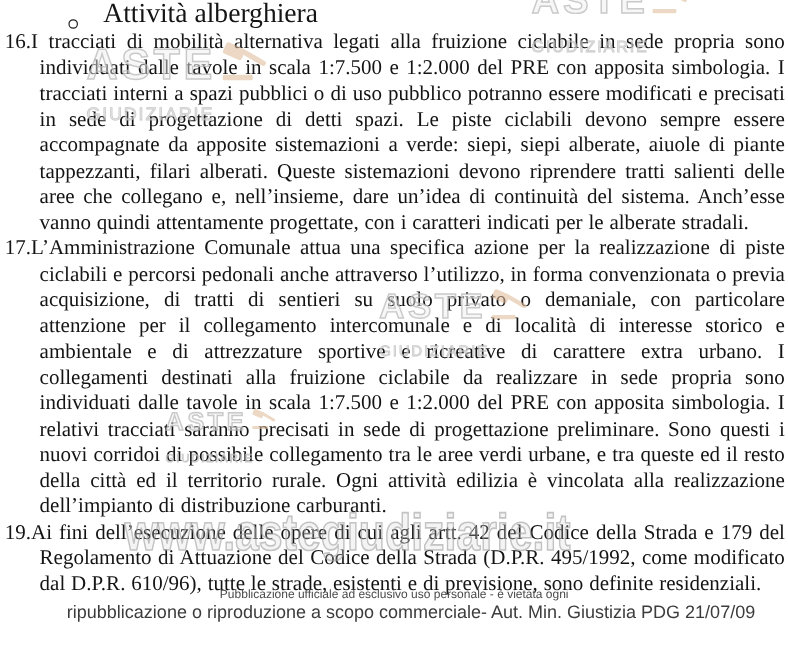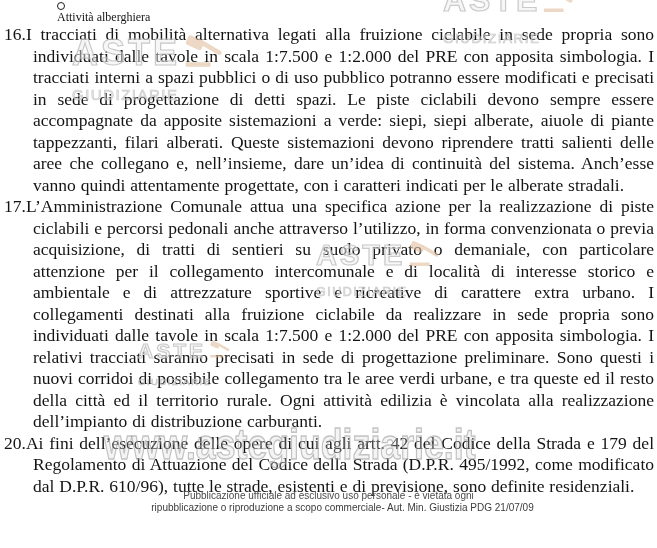--- a/index.html
+++ b/index.html
@@ -12,24 +12,23 @@
     overflow:hidden;
   }
   .page { position:absolute; inset:0; overflow:hidden; }
 
   
   .content {
     position:absolute; left:4px; top:2px; width:650px;
     z-index:1;
   }
   .bullet-line {
-    display:flex; align-items:flex-start;
+    display:flex; align-items:flex-end;
     padding-left:53px; height:22px;
-    font-size:12px;
-    flex-direction:column;
+    font-size:23px;
   }
   .bullet-circle {
     width:6px; height:6px;
     border:1.4px solid #1f1f1f;
     border-radius:50%;
     margin-right:21px;
     flex:0 0 auto;
   }
   .para {
     text-align:justify;
@@ -100,21 +99,21 @@
   }
 
   
   .footer-note {
     position:absolute; left:0; right:0;
     text-align:center;
     font-family:"Liberation Sans", sans-serif;
     z-index:6; pointer-events:none;
   }
   .footer-line1 { top:490px; font-size:10px; color:#4a4a4a; }
-  .footer-line2 { top:502px; font-size:10px; color:#3c3c3c;padding-left:28px; }
+  .footer-line2 { top:502px; font-size:15px; color:#3c3c3c;padding-left:28px; }
 </style>
 </head>
 <body>
 
 <div class="page">
 
   <div class="content">
 
     <div class="bullet-line">
       <span class="bullet-circle"></span>
@@ -123,21 +122,21 @@
 
     <div class="para">
       <span class="para-number">16.</span><span>I tracciati di mobilità alternativa legati alla fruizione ciclabile in sede propria sono individuati dalle tavole in scala 1:7.500 e 1:2.000 del PRE con apposita simbologia. I tracciati interni a spazi pubblici o di uso pubblico potranno essere modificati e precisati in sede di progettazione di detti spazi. Le piste ciclabili devono sempre essere accompagnate da apposite sistemazioni a verde: siepi, siepi alberate, aiuole di piante tappezzanti, filari alberati. Queste sistemazioni devono riprendere tratti salienti delle aree che collegano e, nell’insieme, dare un’idea di continuità del sistema. Anch’esse vanno quindi attentamente progettate, con i caratteri indicati per le alberate stradali.</span>
     </div>
 
     <div class="para">
       <span class="para-number">17.</span><span>L’Amministrazione Comunale attua una specifica azione per la realizzazione di piste ciclabili e percorsi pedonali anche attraverso l’utilizzo, in forma convenzionata o previa acquisizione, di tratti di sentieri su suolo privato o demaniale, con particolare attenzione per il collegamento intercomunale e di località di interesse storico e ambientale e di attrezzature sportive e ricreative di carattere extra urbano. I collegamenti destinati alla fruizione ciclabile da realizzare in sede propria sono individuati dalle tavole in scala 1:7.500 e 1:2.000 del PRE con apposita simbologia. I relativi tracciati saranno precisati in sede di progettazione preliminare. Sono questi i nuovi corridoi di possibile collegamento tra le aree verdi urbane, e tra queste ed il resto della città ed il territorio rurale. Ogni attività edilizia è vincolata alla realizzazione dell’impianto di distribuzione carburanti.</span>
     </div>
 
     <div class="para">
-      <span class="para-number">20.</span><span>Ai fini dell’esecuzione delle opere di cui agli artt. 42 del Codice della Strada e 179 del Regolamento di Attuazione del Codice della Strada (D.P.R. 495/1992, come modificato dal D.P.R. 610/96), tutte le strade, esistenti e di previsione, sono definite residenziali.</span>
+      <span class="para-number">19.</span><span>Ai fini dell’esecuzione delle opere di cui agli artt. 42 del Codice della Strada e 179 del Regolamento di Attuazione del Codice della Strada (D.P.R. 495/1992, come modificato dal D.P.R. 610/96), tutte le strade, esistenti e di previsione, sono definite residenziali.</span>
     </div>
   </div>
 
   <div class="wm-logo wm1">
     <div class="wm-top">
       <span class="wm-aste">ASTE</span>
       <span class="wm-gavel">
         <svg viewBox="0 0 40 30" xmlns="http://www.w3.org/2000/svg">
           <g fill="#ddbb98" opacity="0.85">
             <rect x="3" y="3" width="15" height="9" rx="2" transform="rotate(24 10 7)"></rect>

